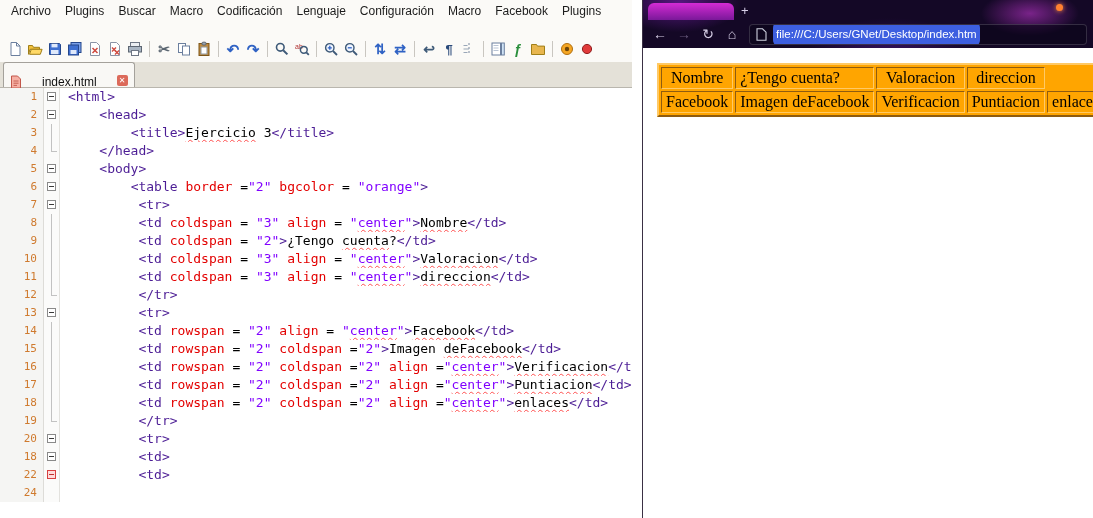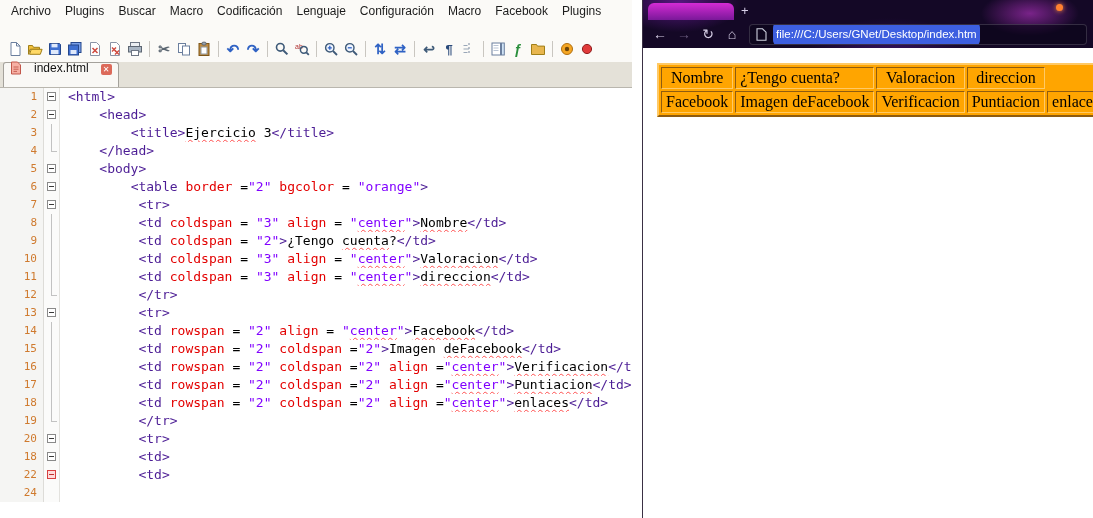--- a/index.html
+++ b/index.html
@@ -14,21 +14,21 @@
   .mr2items{display:flex}
   .win-x{margin-left:auto;margin-right:10px;font-size:11px;color:#555;font-weight:bold;cursor:default}
 
   .toolbar{display:flex;align-items:center;height:26px;padding:0 5px;background:#fbfaf7}
   .tb-icon{width:18px;height:18px;margin:0 1px;display:flex;align-items:center;justify-content:center}
   .tb-icon svg{display:block}
   .tb-glyph{line-height:1;font-weight:bold}
   .tb-sep{width:1px;height:16px;background:#c9c6c0;margin:0 4px}
 
   .tabbar{height:26px;background:#e4e1d8;border-bottom:1px solid #b9b6ae;display:flex;align-items:flex-end;padding:0 3px}
-  .tab{display:flex;align-items:flex-end;gap:12px;height:22px;background:#f9f8f5;border:1px solid #a4a19b;border-bottom:none;border-radius:3px 3px 0 0;padding:12px 6px;font-size:12px;color:#111}
+  .tab{display:flex;align-items:flex-start;gap:20px;height:22px;background:#f9f8f5;border:1px solid #a4a19b;border-bottom:none;border-radius:3px 3px 0 0;padding:12px 6px;font-size:12px;color:#111}
   .tab-icon svg{display:block}
   .tab-close{width:11px;height:11px;border-radius:2px;background:#dc6a5a;color:#fff;font-size:8px;line-height:11px;text-align:center;cursor:default}
 
   .editor{position:relative;font-family:"DejaVu Sans Mono","Liberation Mono",monospace;font-size:13px;background:#fff}
   .line{display:flex;height:18px}
   .ln{width:44px;text-align:right;padding-right:6px;color:#cf7a2e;font-size:11px;line-height:18px;background:#f5f5f3;border-right:1px solid #dddcd8}
   .fold{position:relative;width:16px;background:#fbfbfa;border-right:1px solid #e3e2de}
   .fold i{position:absolute;display:block}
   .fline{left:7px;top:0;width:1px;height:18px;background:#c2c2c2}
   .fline.half{height:9px}

